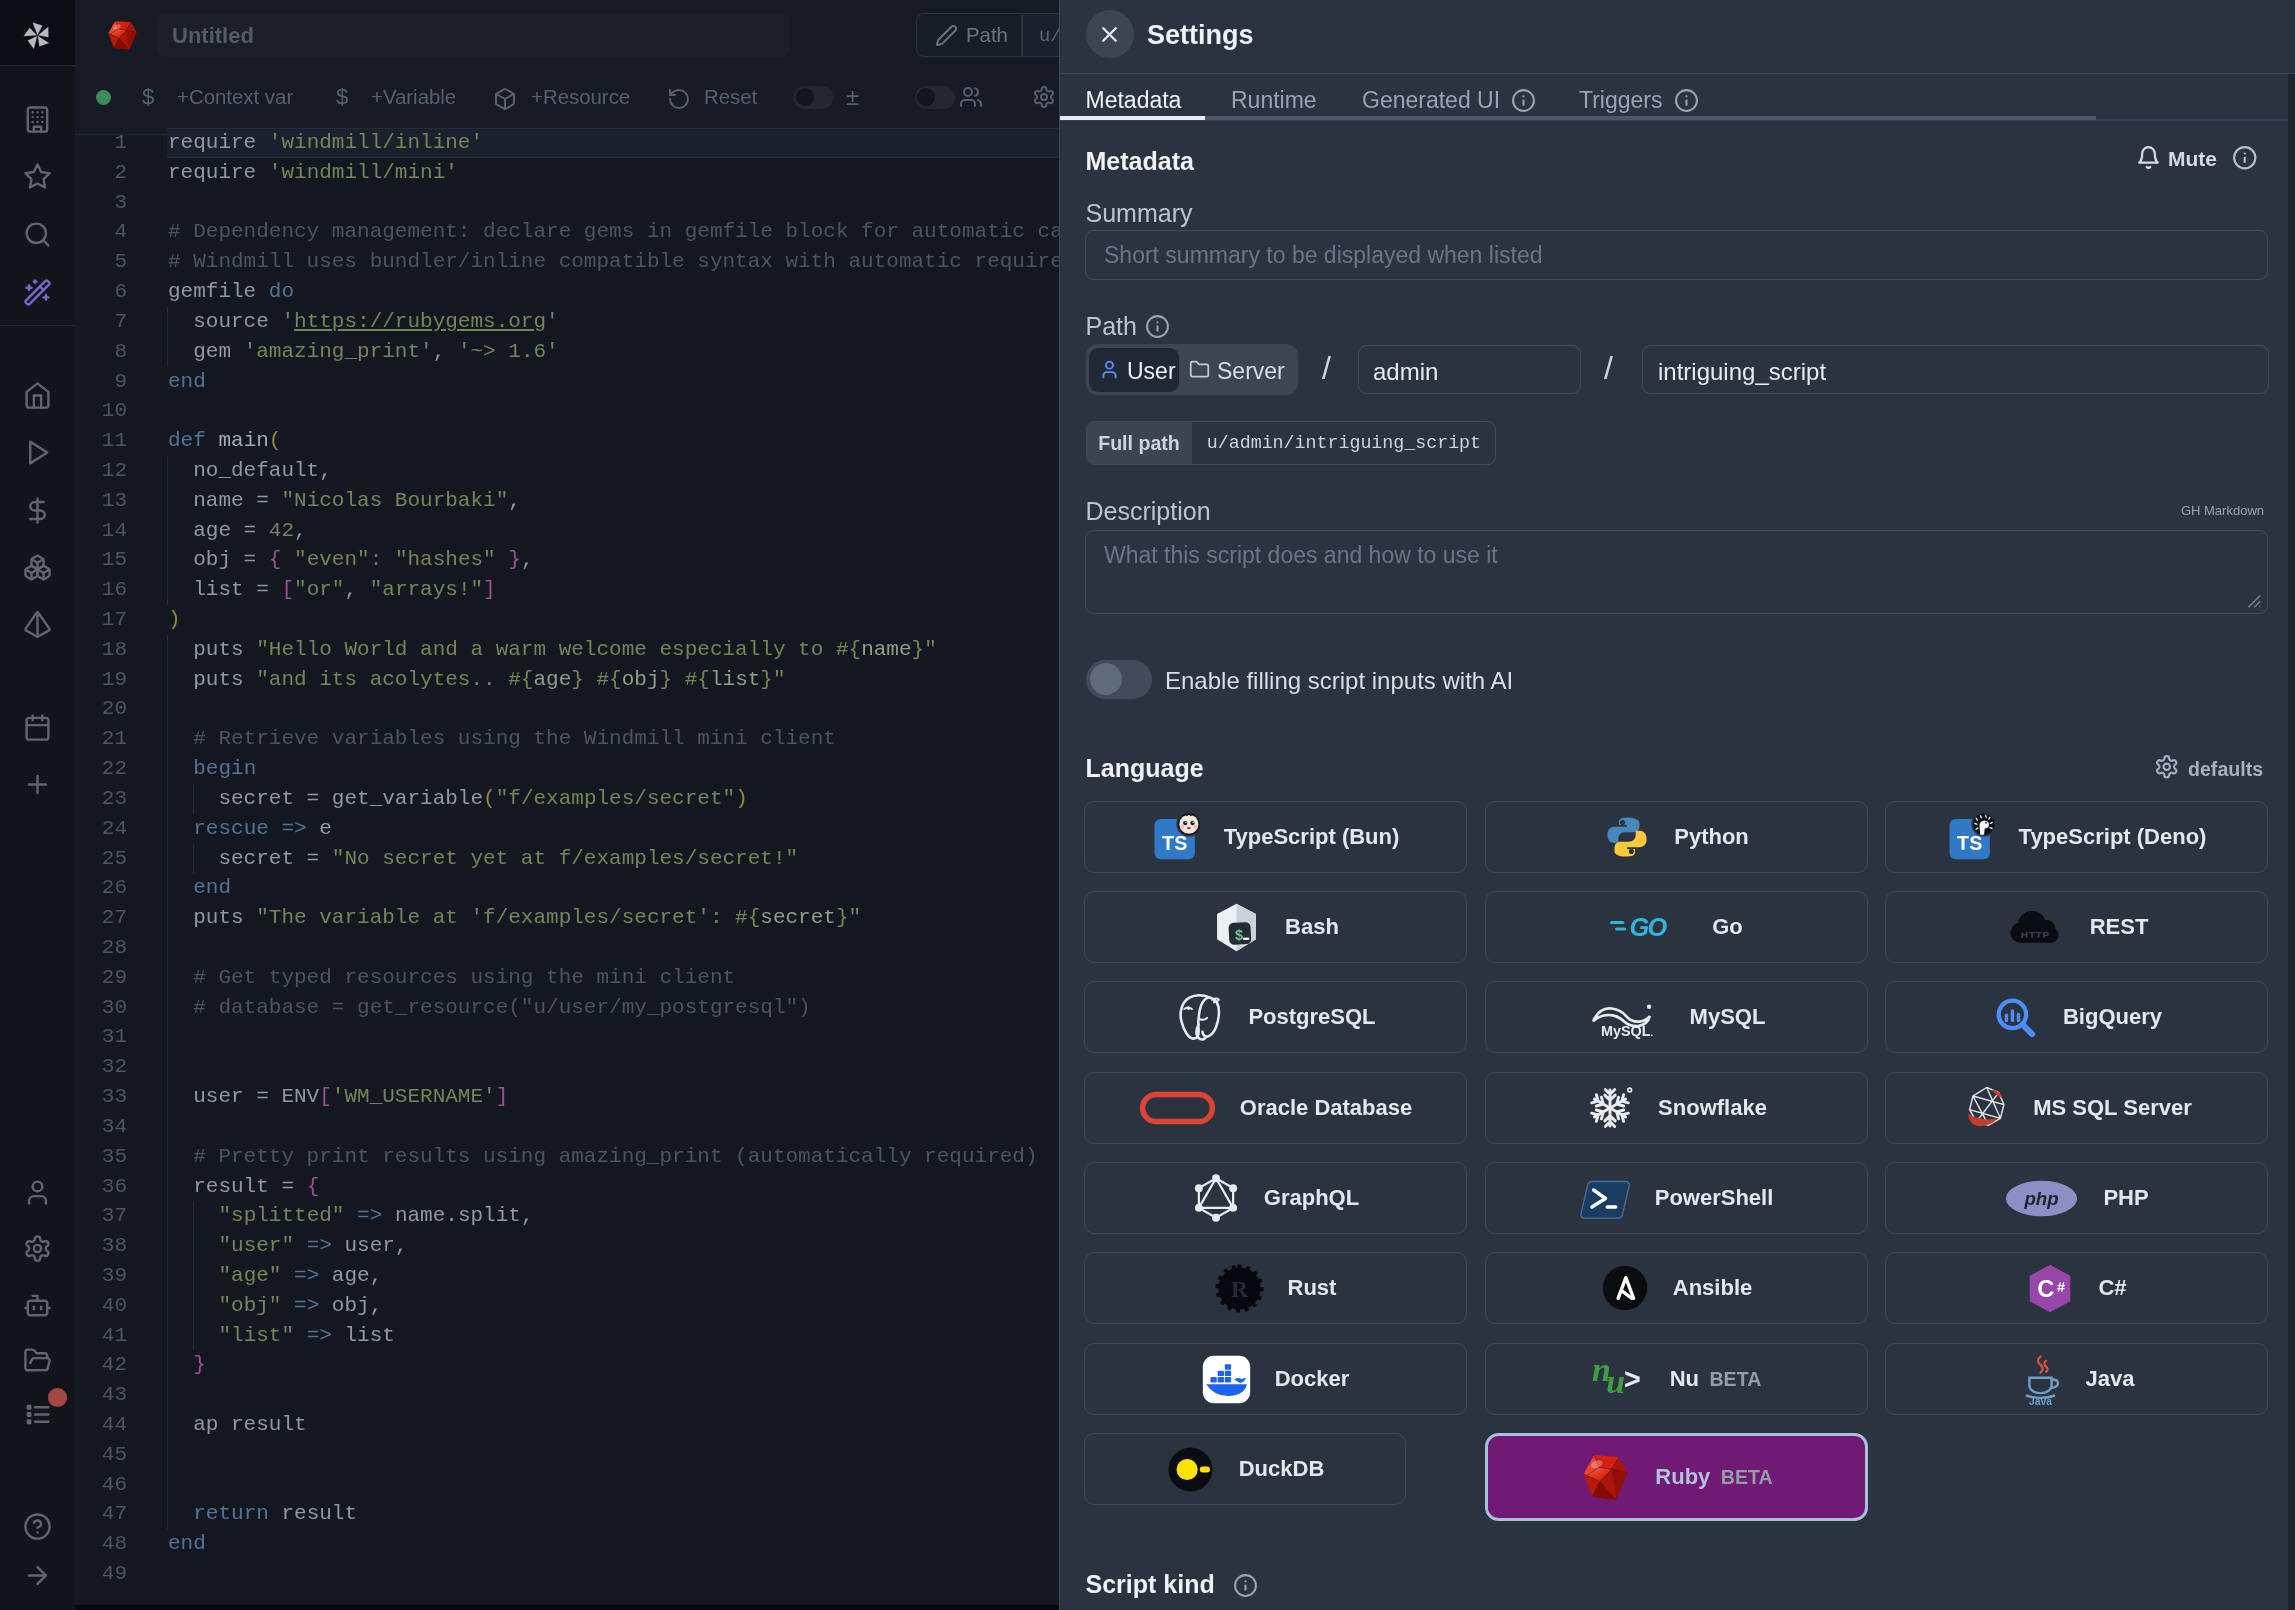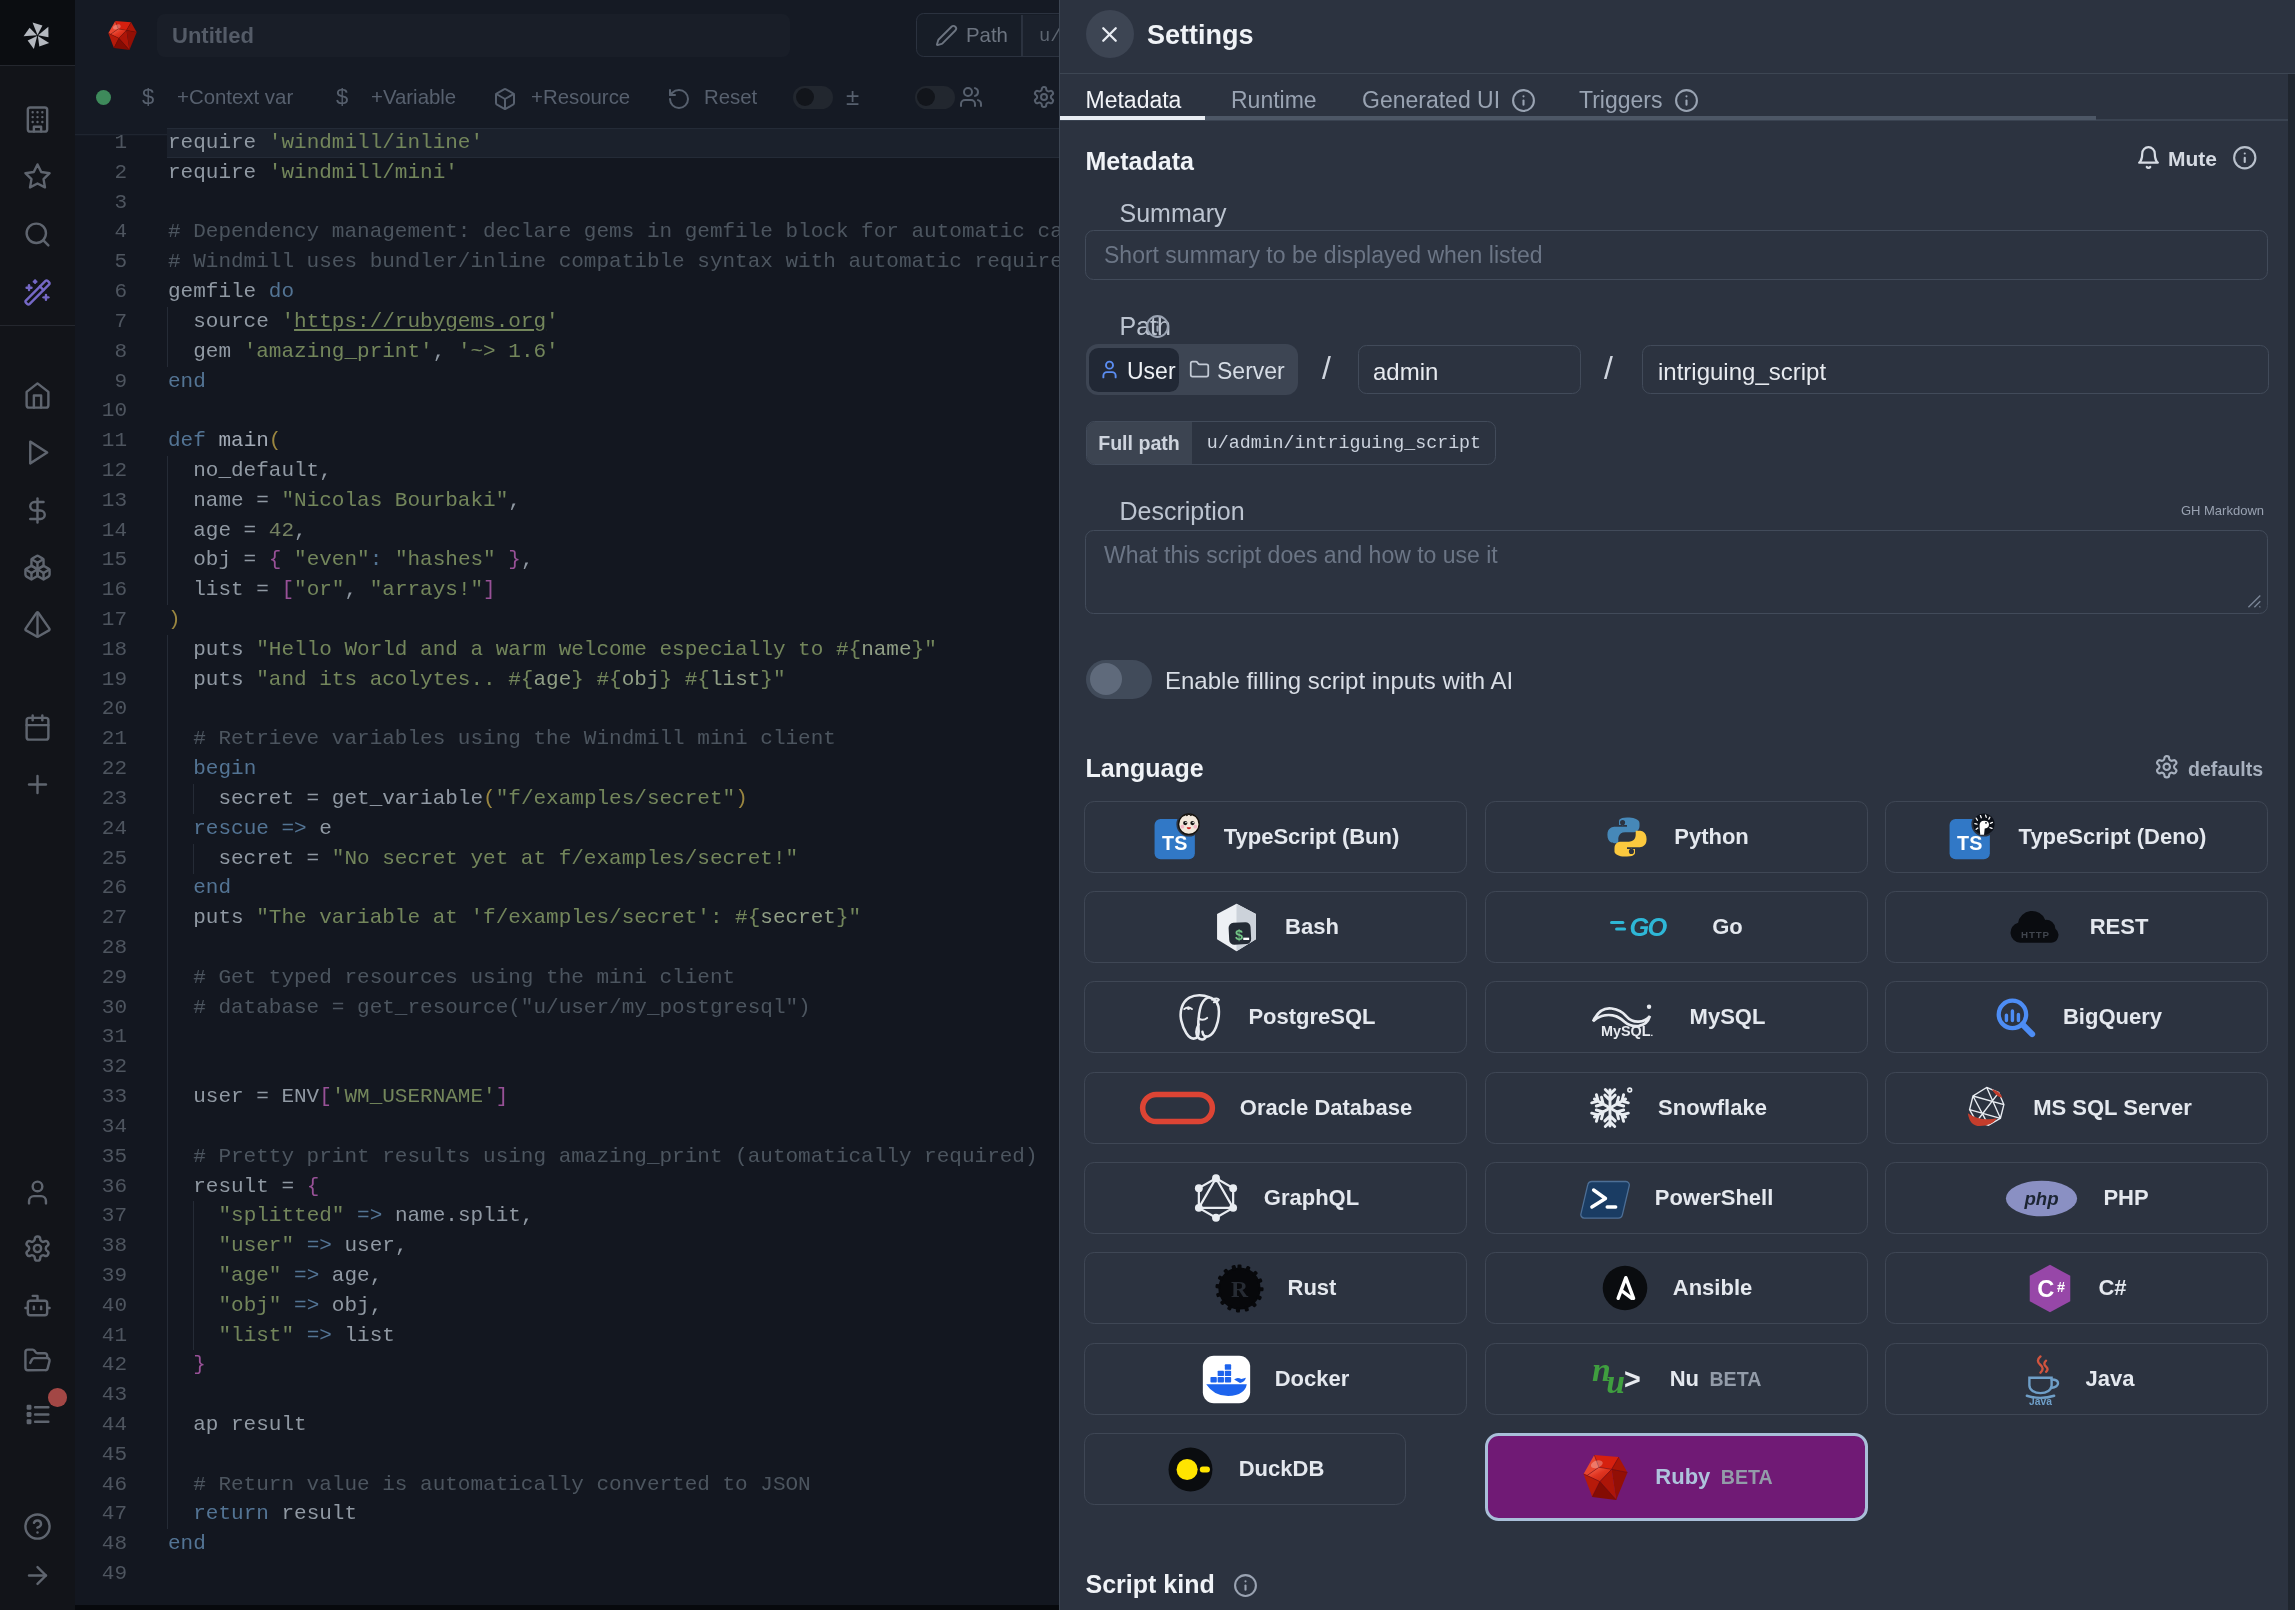--- a/index.html
+++ b/index.html
@@ -11,21 +11,21 @@
   font-family:"Liberation Mono", monospace; font-size:21px; line-height:30px; color:#4e555f; }
 .cl { position:absolute; left:168px; height:30px; white-space:pre;
   font-family:"Liberation Mono", monospace; font-size:21px; line-height:30px; color:#9aa2ad; }
 .cl .t { color:#9099a3; } .cl .k { color:#537494; } .cl .s { color:#73865b; }
 .cl .c { color:#4c555f; } .cl .n { color:#758162; } .cl .m { color:#985197; }
 .cl .g { color:#9a8640; } .cl .i { color:#909f85; } .cl .f { color:#a2aab5; }
 .cl .u { color:#73865b; text-decoration:underline; }
 
 #dw { position:absolute; left:1059px; top:0; width:1236px; height:1610px;
   background:#2c3340; color:#eef1f5; border-left:0.9px solid #3d4653; }
-.lbl { position:absolute; font-size:25px; color:#bcc4d0; white-space:nowrap;margin-left:34px; }
+.lbl { position:absolute; font-size:25px; color:#bcc4d0; white-space:nowrap; }
 .hdg { position:absolute; font-size:25px; font-weight:bold; color:#f0f3f7; white-space:nowrap; }
 .inp { position:absolute; border:1.7px solid #424b5a; border-radius:8.5px; background:transparent; }
 .ph { font-size:23px; color:#6b7585; white-space:nowrap; }
 .lbtn { position:absolute; border:1.7px solid #3f4755; border-radius:10.2px; display:flex;
   align-items:center; justify-content:center; gap:24px; }
 .lbtn.sel { border:3.4px solid #a9bfd9; border-radius:13.6px; background:#701a75; }
 .licon { display:flex; align-items:center; justify-content:center; }
 .llab { font-size:22px; font-weight:bold; color:#e4e8ee; white-space:nowrap; }
 .rubylab { color:#aec3dc; }
 .beta { font-size:19.6px; font-weight:bold; color:#939ca9; margin-left:-13.6px; }
@@ -185,21 +185,20 @@
 <div class="cl" style="top:1291px;"><span class="t">    </span><span class="s">"obj"</span><span class="t"> </span><span class="k">=&gt;</span><span class="t"> obj,</span></div>
 <div class="gut" style="top:1321px;">41</div>
 <div class="cl" style="top:1321px;"><span class="t">    </span><span class="s">"list"</span><span class="t"> </span><span class="k">=&gt;</span><span class="t"> list</span></div>
 <div class="gut" style="top:1350px;">42</div>
 <div class="cl" style="top:1350px;"><span class="t">  </span><span class="m">}</span></div>
 <div class="gut" style="top:1380px;">43</div>
 <div class="gut" style="top:1410px;">44</div>
 <div class="cl" style="top:1410px;"><span class="t">  ap result</span></div>
 <div class="gut" style="top:1440px;">45</div>
 <div class="gut" style="top:1470px;">46</div>
-<div class="cl" style="top:1470px;"><span class="c">  # Return value is automatically converted to JSON</span></div>
 <div class="gut" style="top:1499px;">47</div>
 <div class="cl" style="top:1499px;"><span class="t">  </span><span class="k">return</span><span class="t"> result</span></div>
 <div class="gut" style="top:1529px;">48</div>
 <div class="cl" style="top:1529px;"><span class="k">end</span></div>
 <div class="gut" style="top:1559px;">49</div>
   <div class="abs" style="left:0;top:1605px;width:1059px;height:5.1px;background:#07090d;"></div>
 
   <div class="abs" style="left:0;top:0;width:75px;height:1610px;background:#121419;"></div>
   <div style="position:absolute;left:0;top:0;width:75px;height:65px;background:#0b0d11;"></div>
 <div style="position:absolute;left:22px;top:19.6px;width:31px;height:31px;"><svg width="31" height="31" viewBox="0 0 100 100">

